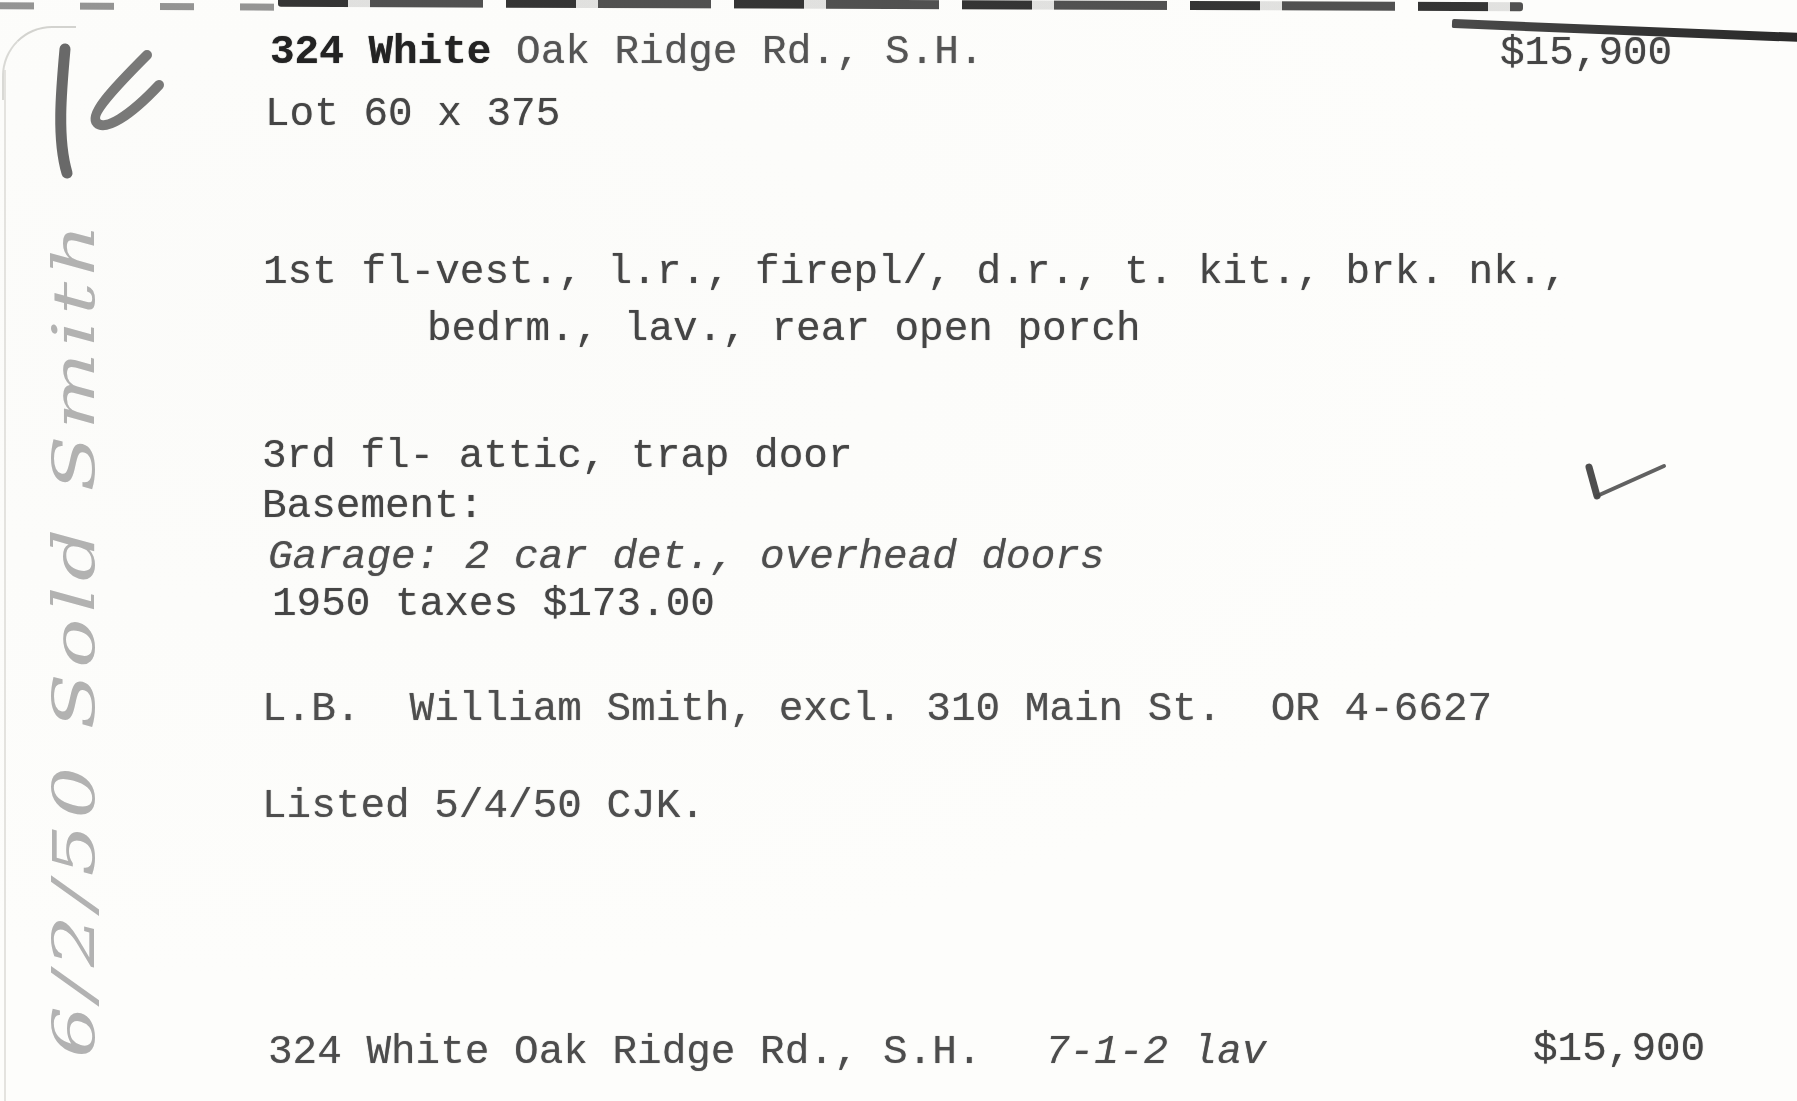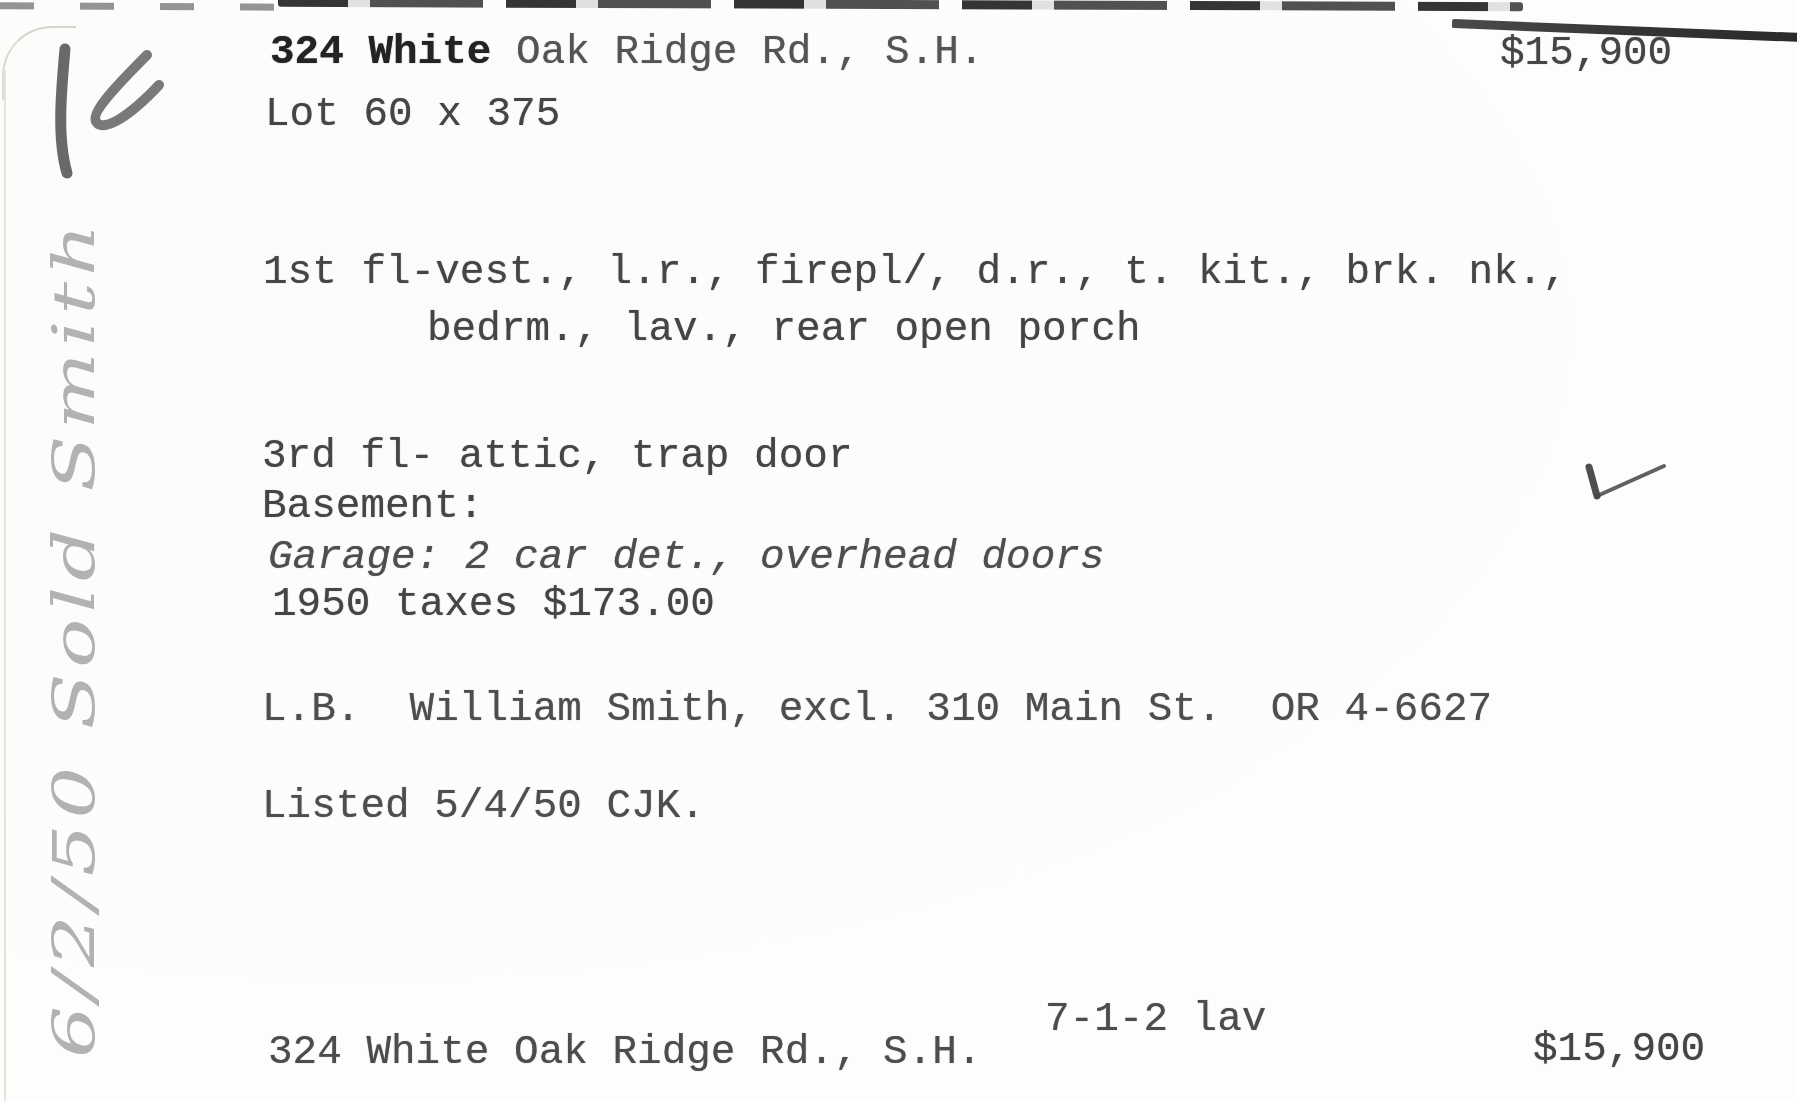--- a/index.html
+++ b/index.html
@@ -47,21 +47,21 @@
   .l-fl2      { top: 383px; left: 262px; }
   .l-fl3      { top: 433px; left: 262px; }
   .l-base     { top: 483px; left: 262px; }
   .l-garage   { top: 534px; left: 268px; font-style: italic; }
   .l-taxes    { top: 581px; left: 260px; margin-left: 12px; }
   .l-poss     { top: 634px; left: 262px; }
   .l-broker   { top: 686px; left: 262px; }
   .l-vacant   { top: 738px; left: 262px; }
   .l-listed   { top: 783px; left: 262px; }
   .l-f-addr   { top: 1029px; left: 268px; color:#4c4c4c; }
-  .l-f-code   { top: 996px; left: 1045px; color:#4c4c4c; }
+  .l-f-code   { top: 1029px; left: 1045px; color:#4c4c4c;font-style:italic; }
   .l-f-price  { top: 1026px; left: 1533px; }
 
   
   .edge-a {
     position: absolute; left: 278px; top: 0; width: 1245px; height: 9px;
     transform: rotate(.2deg);
     background: repeating-linear-gradient(90deg,
       rgba(25,25,25,.88) 0 70px, rgba(25,25,25,.12) 70px 92px,
       rgba(38,38,38,.8) 92px 205px, rgba(0,0,0,0) 205px 228px);
     border-radius: 3px;

